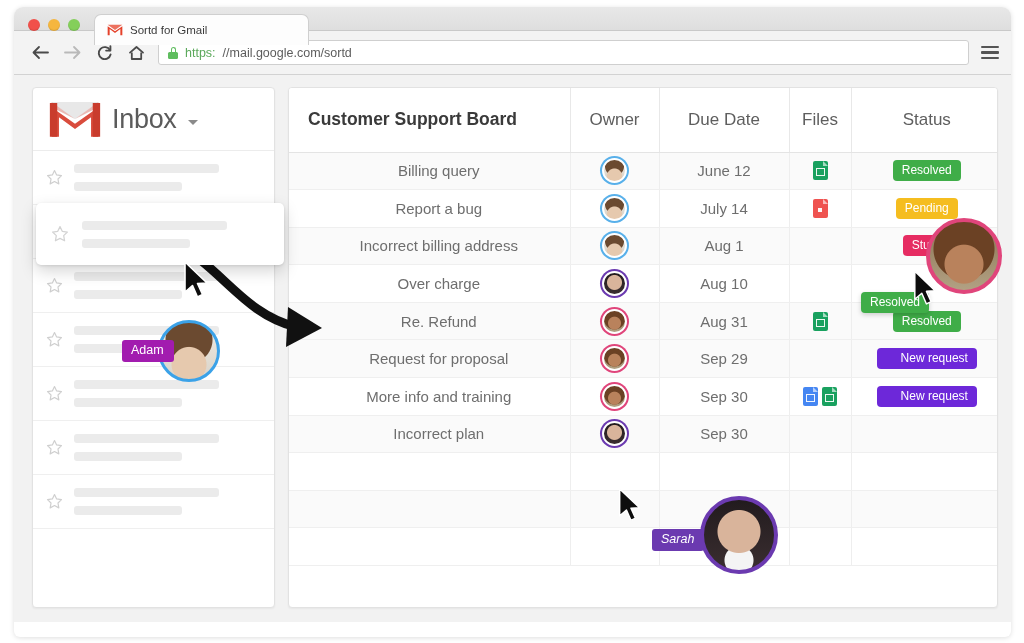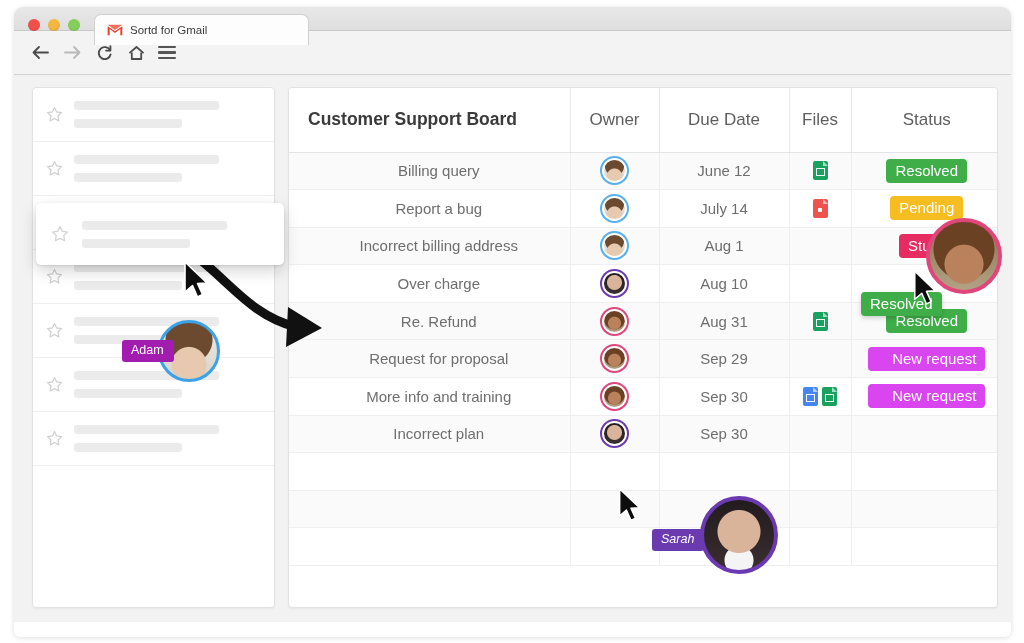--- a/index.html
+++ b/index.html
@@ -182,31 +182,31 @@
     background-size: cover; background-position: center;
     display:block;
   }
   .av-blue   { box-shadow: 0 0 0 2px #58b0ea; }
   .av-purple { box-shadow: 0 0 0 2px #6b3ab0; }
   .av-pink   { box-shadow: 0 0 0 2px #e0457b; }
 
   
   .badge {
     display:inline-block;
-    font-size: 15px;
+    font-size: 12px;
     color:#fff;
     padding: 4px 9px 5px;
     border-radius: 4px;
     line-height: 1;
     white-space: nowrap;
   }
   .b-resolved { background:#3fad48; }
   .b-pending  { background:#f5bd1f; }
   .b-stuck    { background:#e62c62; }
-  .b-new      { background:#d946ef;padding-left:24px; }
+  .b-new      { background:#6d28d9;padding-left:24px; }
 
   .badge-float {
     position: absolute;
     z-index: 22;
     box-shadow: 0 2px 5px rgba(0,0,0,.18);
   }
 
   
   .fi { width: 15px; height: 19px; border-radius: 2px 2px 2px 2px; position: relative; display:inline-block; }
   .fi::after { content:""; position:absolute; right:0; top:0; border-width: 0 5px 5px 0; border-style: solid; border-color: rgba(255,255,255,.62) transparent; }
@@ -274,31 +274,51 @@
             <path d="M14.4 1.2 V5.6 H10.1" stroke="#4a4a4a" stroke-width="1.9" fill="none" stroke-linecap="round" stroke-linejoin="round"></path>
           </svg>
       </span>
       <span class="navbtn">
         <svg width="17" height="16" viewBox="0 0 17 16">
             <path d="M2 7.6 L8.5 2 L15 7.6" stroke="#4a4a4a" stroke-width="1.8" fill="none" stroke-linecap="round" stroke-linejoin="round"></path>
             <path d="M3.8 7.4 V14 H13.2 V7.4" stroke="#4a4a4a" stroke-width="1.8" fill="none" stroke-linejoin="round"></path>
           </svg>
       </span>
 
+      <div class="urlbar">
+        <span class="lock">
+          <span class="body"></span>
+            <span class="shk"></span>
+        </span>
+        <span class="url-scheme">https:</span>
+          <span class="url-rest">//mail.google.com/sortd</span>
+      </div>
 
       <span class="hamburger">
           <i></i>
           <i></i>
           <i></i>
         </span>
     </div>
 
     <div class="page">
 
       <div class="mail-panel">
+        <div class="mail-head">
+          <svg width="52" height="40" viewBox="0 0 24 18">
+            <path d="M1.2 17.2V3.6l10.8 7.6 10.8-7.6v13.6h-3.4V8.2L12 13.6 4.6 8.2v9z" fill="#d94c3d"></path>
+            <path d="M1.2 1.2h21.6L12 9.0z" fill="#e8e8e8"></path>
+            <path d="M1.2 1.2 L12 9.0 1.2 3.6z" fill="#c0392b" opacity=".35"></path>
+            <path d="M22.8 1.2 L12 9.0 22.8 3.6z" fill="#c0392b" opacity=".35"></path>
+            <path d="M0.4 1.6 h3.4 v15.6 h-3.4z" fill="#c93c2d"></path>
+            <path d="M20.2 1.6 h3.4 v15.6 h-3.4z" fill="#c93c2d"></path>
+          </svg>
+          <span class="label">Inbox</span>
+          <span class="caret"></span>
+        </div>
         <div class="mail-list">
           <div class="mail-row">
             <svg class="star" width="17" height="17" viewBox="0 0 20 20">
                 <path d="M10 1.8l2.5 5.2 5.7.8-4.1 4 1 5.7-5.1-2.7-5.1 2.7 1-5.7-4.1-4 5.7-.8z" fill="none" stroke="#cfcfcf" stroke-width="1.4" stroke-linejoin="round"></path>
               </svg>
             <span class="lines">
                 <i class="ln w1"></i>
                 <i class="ln w2"></i>
               </span>
           </div>

